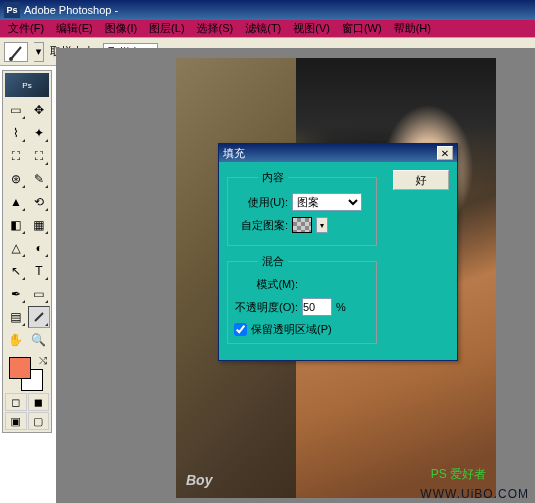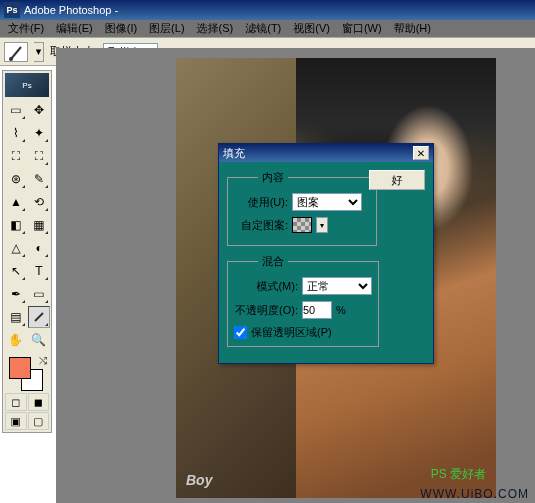--- a/index.html
+++ b/index.html
@@ -3,21 +3,21 @@
 <meta charset="utf-8">
 <style>
 * { margin: 0; padding: 0; box-sizing: border-box; font-family: "SimSun", "Microsoft YaHei", sans-serif; font-size: 11px; }
 body { width: 535px; height: 503px; background: #fff; overflow: hidden; position: relative; }
 
 
 .titlebar { height: 20px; background: linear-gradient(#0a246a, #3a6ea5); display: flex; align-items: center; padding: 0 4px; color: #fff; }
 .titlebar .ps-icon { width: 16px; height: 16px; background: #1a3a6e; margin-right: 4px; display: flex; align-items: center; justify-content: center; font-size: 9px; font-weight: bold; }
 
 
-.menubar { height: 18px; background: #737373; display: flex; align-items: center; border-bottom: 1px solid #aca899; padding-left: 2px; }
+.menubar { height: 18px; background: #be185d; display: flex; align-items: center; border-bottom: 1px solid #aca899; padding-left: 2px; }
 .menubar .menu-item { padding: 2px 6px; cursor: default; }
 
 
 .optionsbar { height: 28px; background: #ece9d8; display: flex; align-items: center; border-bottom: 1px solid #aca899; padding: 0 4px; gap: 6px; }
 .optionsbar .tool-preview { width: 24px; height: 20px; border: 1px solid #999; background: #fff; display: inline-block; }
 .optionsbar .tool-arrow { width: 10px; height: 20px; border: 1px solid #999; border-left: none; background: #ece9d8; display: flex; align-items: center; justify-content: center; }
 .optionsbar select { height: 18px; background: #fff; border: 1px solid #7f9db9; font-size: 11px; }
 
 
 .toolbox { position: absolute; left: 2px; top: 70px; width: 50px; background: #ece9d8; border: 1px solid #999; padding: 2px; }
@@ -36,21 +36,21 @@
 
 .canvas-area { position: absolute; left: 56px; top: 48px; right: 0; bottom: 0; background: #808080; }
 .image-canvas { position: absolute; left: 120px; top: 10px; width: 320px; height: 440px; background: linear-gradient(135deg, #8a7a5a 0%, #6a5a3a 30%, #4a3a2a 60%, #2a1a0a 100%); overflow: hidden; }
 .portrait { position: absolute; right: -20px; top: 0; width: 220px; height: 440px; background: radial-gradient(ellipse 100px 140px at 60% 25%, #e8c8a8 0%, #d8b898 20%, transparent 45%), linear-gradient(180deg, #1a1a1a 0%, #2a2a2a 15%, transparent 30%), linear-gradient(160deg, transparent 40%, #b87a4a 55%, #a86a3a 70%, #7a4a2a 90%); }
 .hair { position: absolute; right: 40px; top: 5px; width: 160px; height: 180px; background: radial-gradient(ellipse at 50% 30%, #0a0a0a 0%, #1a1a1a 40%, transparent 70%); border-radius: 50% 50% 40% 40%; }
 .logo-bottom { position: absolute; left: 10px; bottom: 10px; color: #ccc; font-size: 14px; font-style: italic; font-weight: bold; }
 .logo-right { position: absolute; right: 10px; bottom: 15px; color: #3aca3a; font-size: 12px; font-weight: normal; }
 .watermark { position: absolute; right: 6px; bottom: 2px; color: #0f172a; font-size: 12px; letter-spacing: 1px; }
 
 
-.dialog { position: absolute; left: 218px; top: 143px; width: 216px; background: #0f766e; border: 1px solid #0a246a; box-shadow: 2px 2px 4px rgba(0,0,0,0.3); }
+.dialog { position: absolute; left: 218px; top: 143px; width: 240px; background: #14b8a6; border: 1px solid #0a246a; box-shadow: 2px 2px 4px rgba(0,0,0,0.3); }
 .dialog-title { height: 18px; background: linear-gradient(#0a246a, #3a6ea5); color: #fff; display: flex; align-items: center; padding: 0 4px; }
 .dialog-title .t { flex: 1; font-size: 11px; }
 .dialog-title .close-x { width: 16px; height: 14px; background: #ece9d8; color: #000; display: flex; align-items: center; justify-content: center; font-size: 10px; border: 1px outset #fff; }
 .dialog-body { padding: 8px; position: relative; }
 .dlg-buttons { position: absolute; right: 8px; top: 8px; display: flex; flex-direction: column; gap: 4px; }
 .dlg-btn { width: 56px; height: 20px; background: #ece9d8; border: 1px outset #fff; font-size: 11px; }
 
 fieldset { border: 1px solid #999; padding: 8px 6px 6px 6px; margin-bottom: 8px; width: 150px; }
 legend { font-size: 11px; padding: 0 4px; margin-left: 24px; }
 .row { display: flex; align-items: center; gap: 4px; margin-bottom: 6px; font-size: 11px; }
@@ -171,23 +171,20 @@
         <label style="width:54px">自定图案:</label>
         <span class="swatch"></span>
         <span class="swatch-arrow">▾</span>
       </div>
     </fieldset>
 
     <fieldset>
       <legend>混合</legend>
       <div class="row">
         <label style="width:64px">模式(M):</label>
-        <select style="width:70px">
-          <option>正常</option>
-        </select>
       </div>
       <div class="row">
         <label style="width:64px">不透明度(O):</label>
         <input type="text" style="width: 30px;" value="50">
         <span>%</span>
       </div>
       <div class="chk">
         <input type="checkbox" checked="" style="">
         <span>保留透明区域(P)</span>
       </div>

